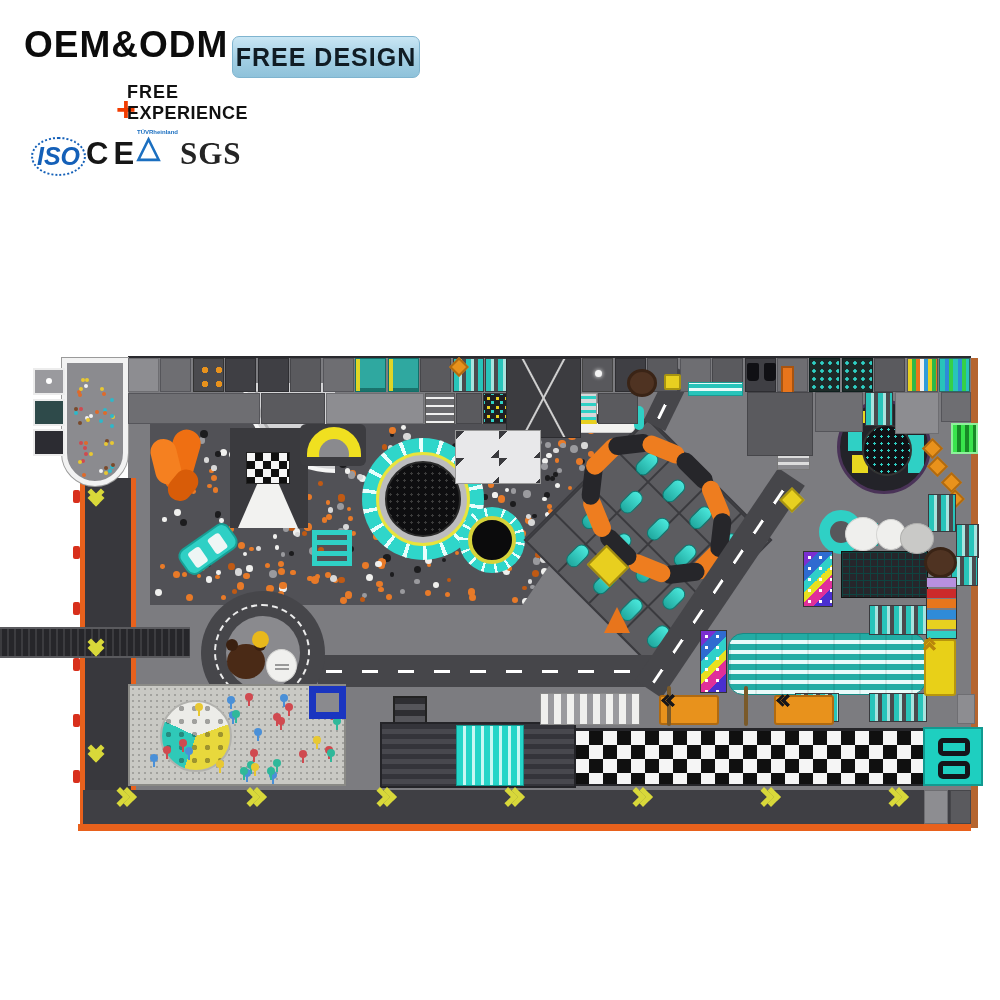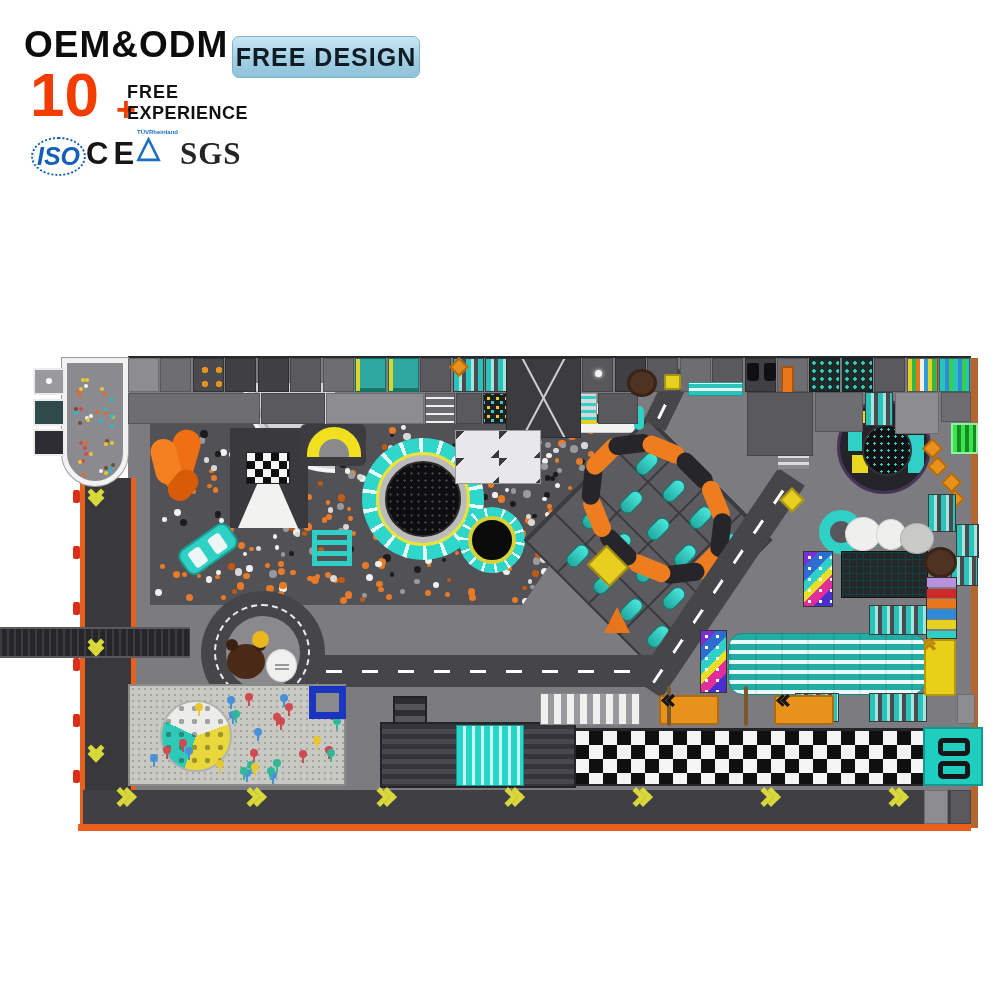--- a/index.html
+++ b/index.html
@@ -187,21 +187,20 @@
   .chevgroup{display:flex;flex-direction:column;align-items:center;}
   .chev{position:relative;transform:rotate(45deg);border-style:solid;border-color:transparent;}
 </style>
 </head>
 <body>
 
 <div id="scene">
 
   <div class="brand-title">OEM&amp;ODM</div>
   <div class="free-badge">FREE DESIGN</div>
-  <div class="years-num">10</div>
   <div class="years-plus">+</div>
   <div class="years-label">FREE</div>
   <div class="exp-label">EXPERIENCE</div>
   <div class="logo-iso">ISO</div>
   <div class="logo-ce">CE</div>
   <div class="logo-tuv">
     <span class="tri">△</span>
     <span class="tuvtext">TÜVRheinland</span>
   </div>
   <div class="logo-sgs">SGS</div>

